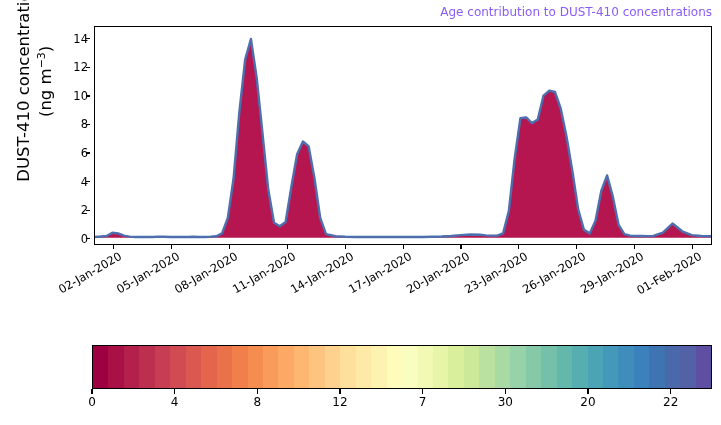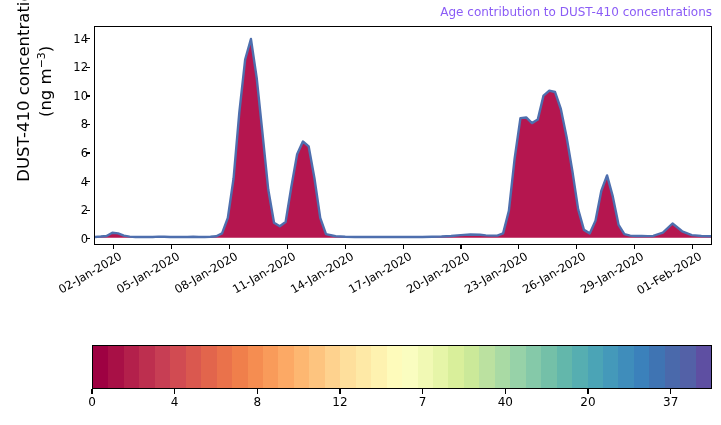--- a/index.html
+++ b/index.html
@@ -191,18 +191,18 @@
       <div class="cbar-tick-mark" style="left: 412.733px;"></div>
       <div class="cbar-tick-mark" style="left: 495.4px;"></div>
       <div class="cbar-tick-mark" style="left: 578.067px;"></div>
     </div>
   <div id="cbar-tick-holder">
       <div class="cbar-tick-label" style="left: 0px;">0</div>
       <div class="cbar-tick-label" style="left: 82.6667px;">4</div>
       <div class="cbar-tick-label" style="left: 165.333px;">8</div>
       <div class="cbar-tick-label" style="left: 248px;">12</div>
       <div class="cbar-tick-label" style="left: 330.667px;">7</div>
-      <div class="cbar-tick-label" style="left: 413.333px;">40</div>
+      <div class="cbar-tick-label" style="left: 413.333px;">30</div>
       <div class="cbar-tick-label" style="left: 496px;">20</div>
-      <div class="cbar-tick-label" style="left: 578.667px;">37</div>
+      <div class="cbar-tick-label" style="left: 578.667px;">22</div>
     </div>
 
 </div>
 
 </body></html>

